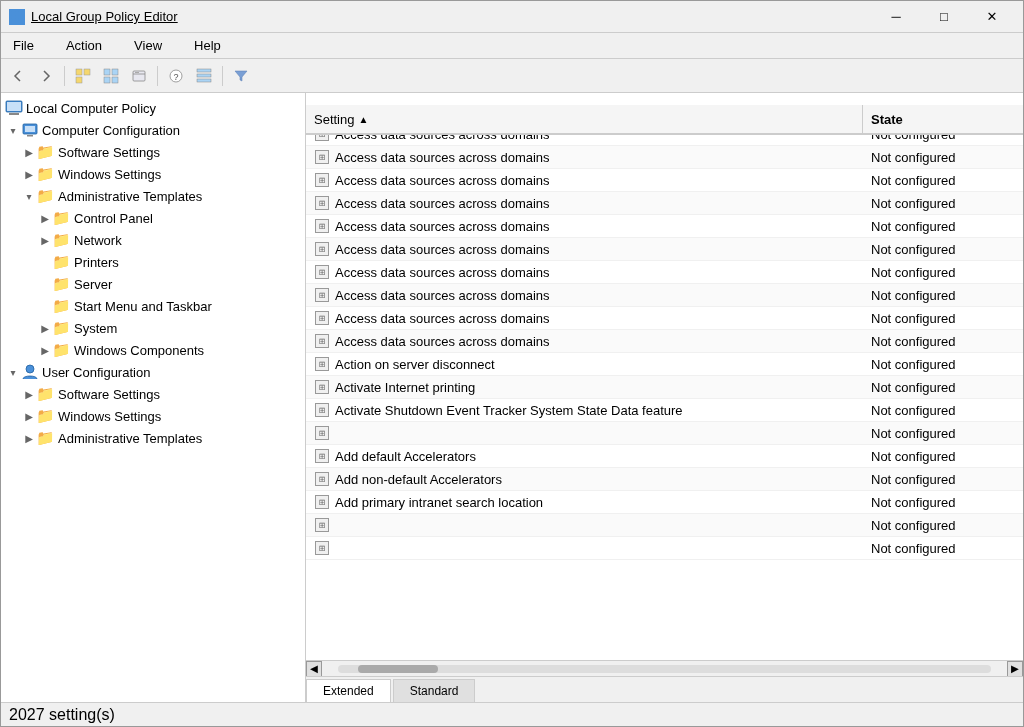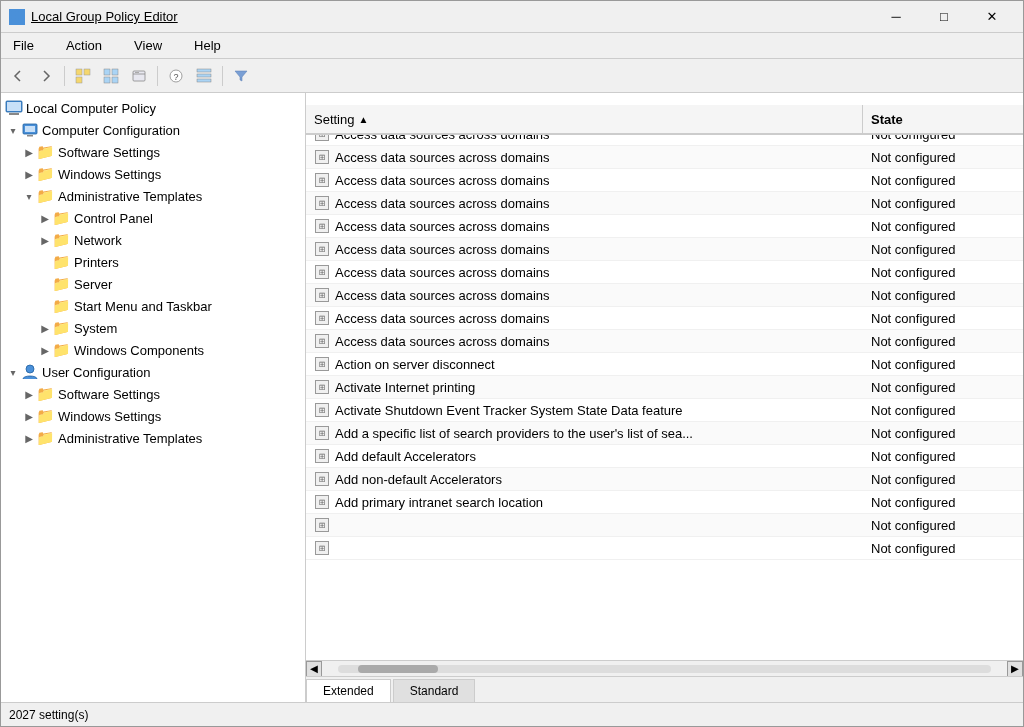--- a/index.html
+++ b/index.html
@@ -64,21 +64,21 @@
     .scroll-area { height: 16px; background: #f0f0f0; border-top: 1px solid #ccc; display: flex; align-items: center; }
     .scroll-track { flex: 1; height: 8px; background: #ddd; margin: 0 16px; border-radius: 4px; position: relative; }
     .scroll-thumb { width: 80px; height: 8px; background: #aaa; border-radius: 4px; position: absolute; left: 20px; }
 
     
     .tabs-bar { display: flex; align-items: flex-end; height: 26px; border-top: 1px solid #ccc; background: #f0f0f0; }
     .tab { padding: 4px 16px; border: 1px solid #ccc; border-bottom: none; background: #e0e0e0; font-size: 12px; cursor: pointer; margin-right: 2px; }
     .tab.active { background: #fff; border-bottom: 1px solid #fff; margin-bottom: -1px; z-index: 1; }
 
     
-    .status-bar { height: 24px; background: #f0f0f0; border-top: 1px solid #ccc; display: flex; align-items: center; padding: 0 8px; font-size: 12px; }
+    .status-bar { height: 24px; background: #f0f0f0; border-top: 1px solid #ccc; display: flex; align-items: center; padding: 0 8px; font-size: 16px; }
 
     
     ::-webkit-scrollbar { width: 16px; height: 16px; }
     ::-webkit-scrollbar-track { background: #f0f0f0; }
     ::-webkit-scrollbar-thumb { background: #c0c0c0; border: 1px solid #999; }
     ::-webkit-scrollbar-button { background: #e0e0e0; border: 1px solid #999; height: 16px; width: 16px; }
   </style>
 </head>
 <body>
 
@@ -427,21 +427,20 @@
             <span>Activate Shutdown Event Tracker System State Data feature</span>
           </div>
           <div class="cell-state">Not configured</div>
         </div>
 
         <div class="table-row">
           <div class="cell-setting">
             <div class="setting-icon">
                 <div class="setting-icon-inner">⊞</div>
               </div>
-            <span>Add a specific list of search providers to the user's list of sea...</span>
           </div>
           <div class="cell-state">Not configured</div>
         </div>
 
         <div class="table-row">
           <div class="cell-setting">
             <div class="setting-icon">
                 <div class="setting-icon-inner">⊞</div>
               </div>
             <span>Add default Accelerators</span>

